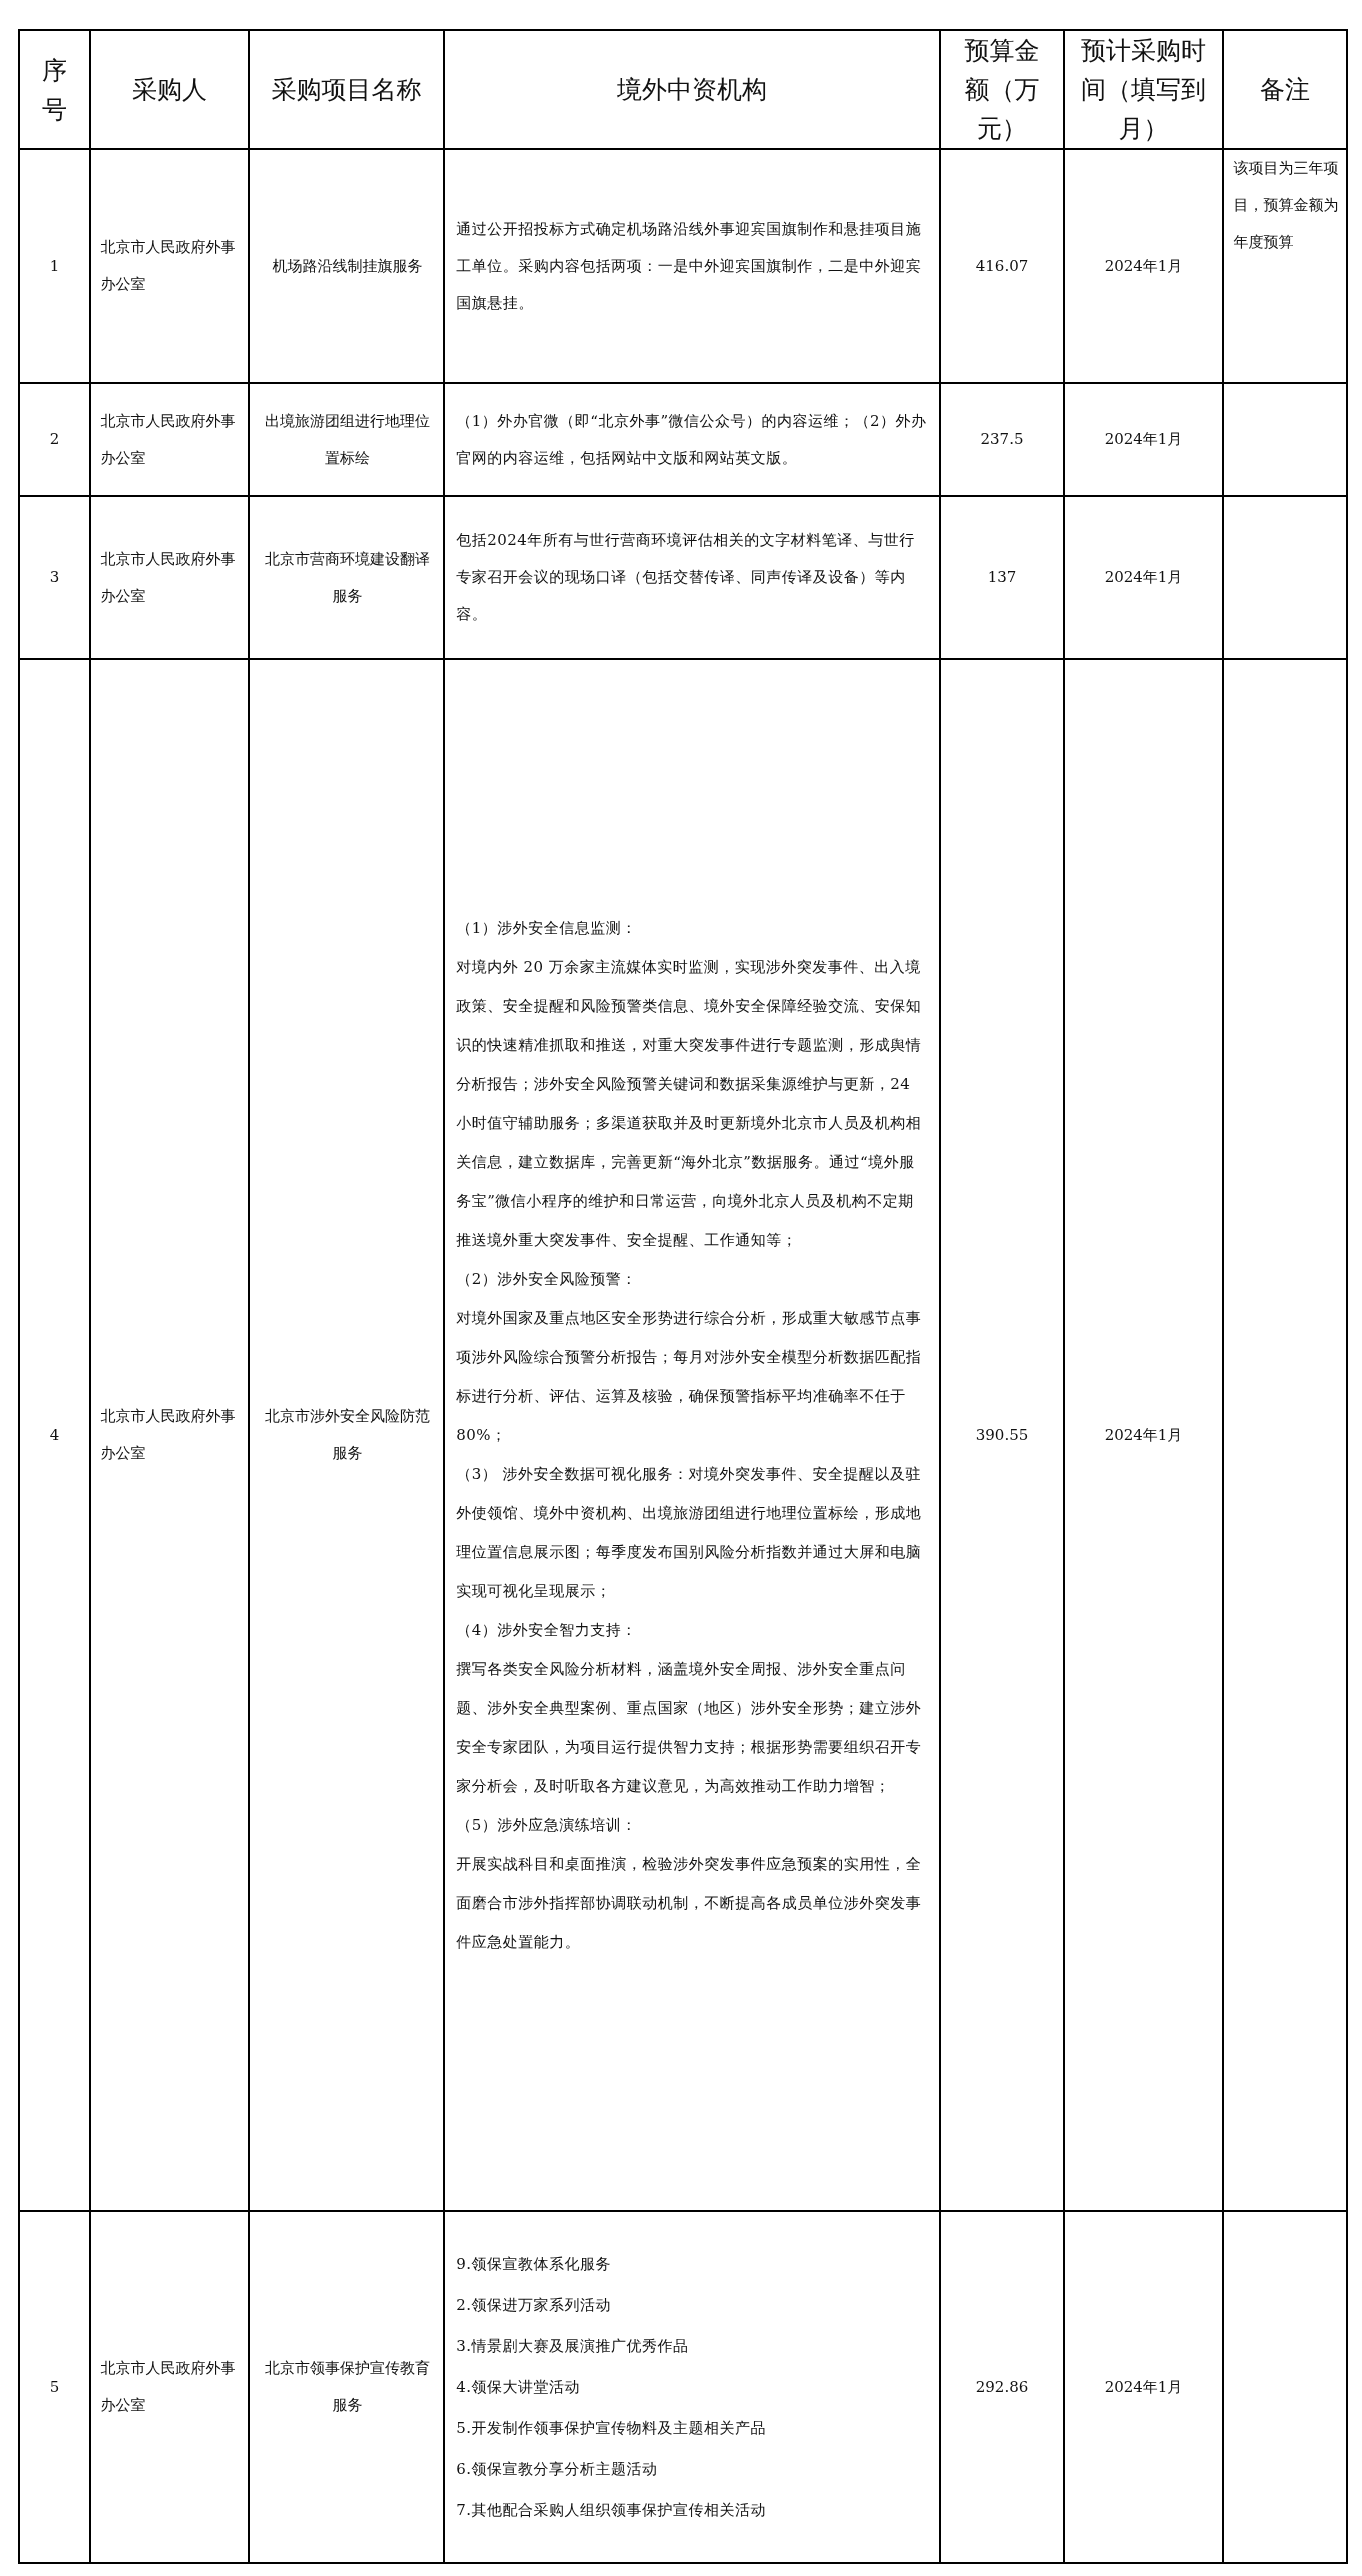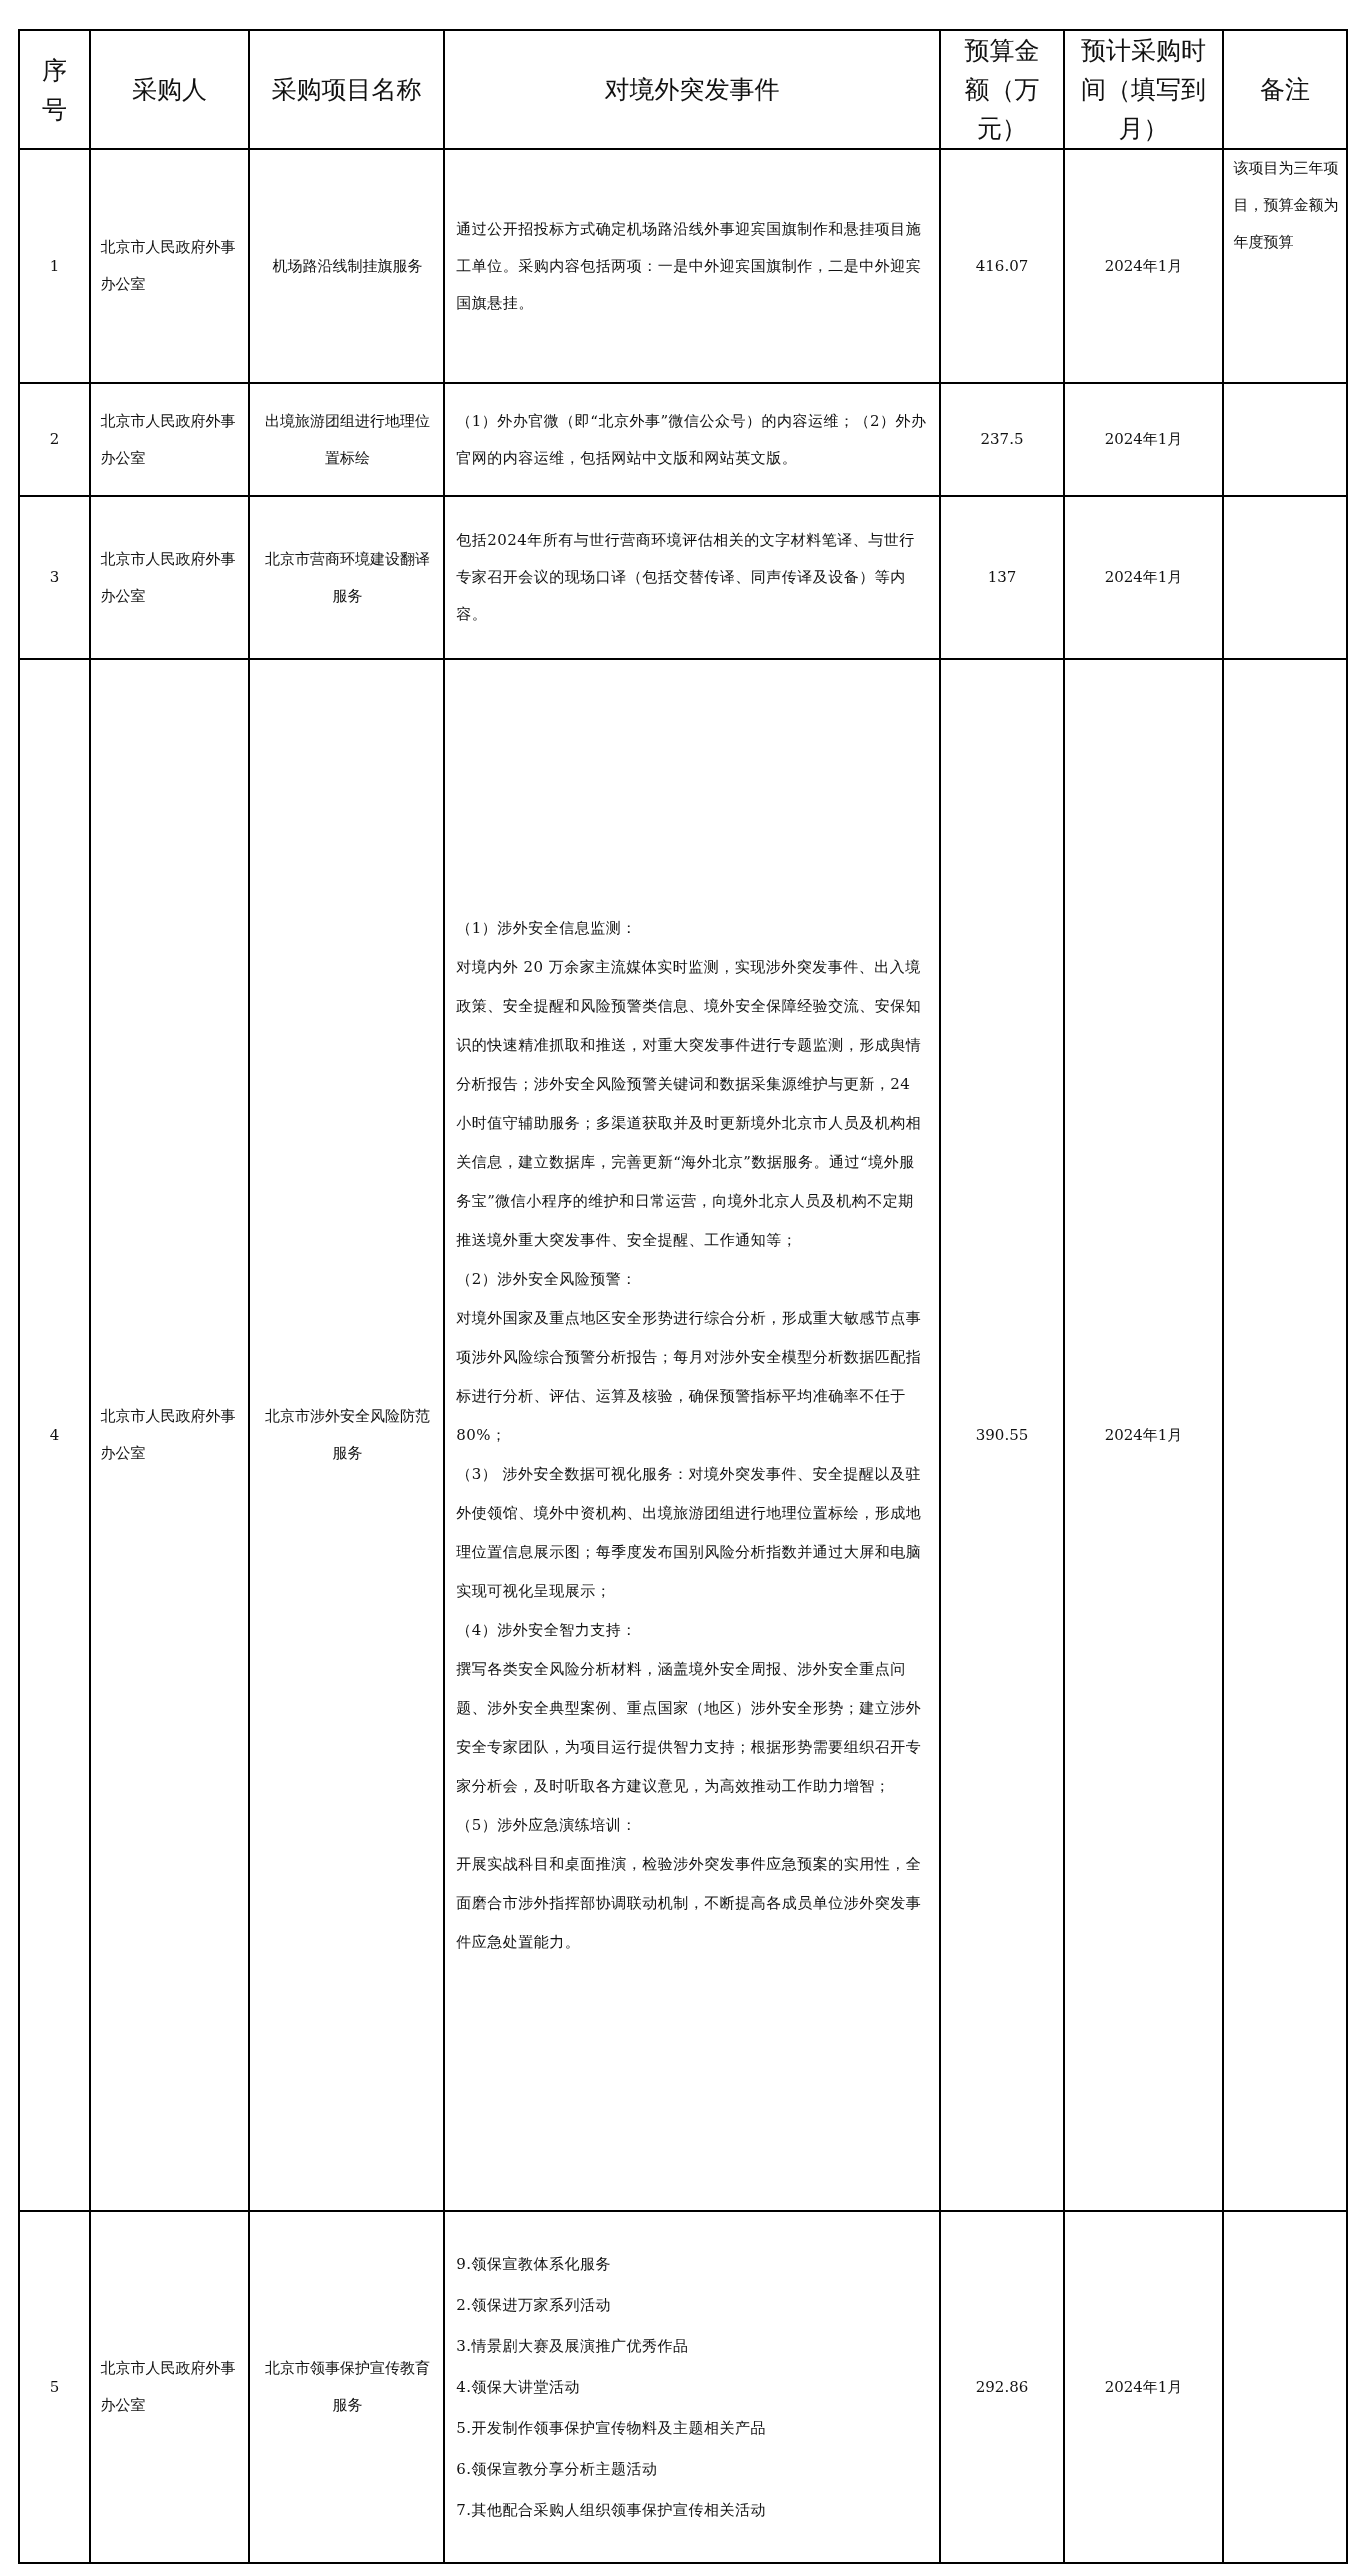--- a/index.html
+++ b/index.html
@@ -41,21 +41,21 @@
     <col style="width:496px">
     <col style="width:124px">
     <col style="width:159px">
     <col style="width:124px">
   </colgroup>
   <thead>
     <tr class="hdr">
       <th style="padding:0 17px;">序号</th>
       <th>采购人</th>
       <th>采购项目名称</th>
-      <th>对境外突发事件</th>
+      <th>境外中资机构</th>
       <th style="padding:0 13px;">预算金额（万元）</th>
       <th style="padding:0 9px;">预计采购时间（填写到月）</th>
       <th>备注</th>
     </tr>
   </thead>
   <tbody>
     <tr class="r1">
       <td class="c-no">1</td>
       <td class="c-buyer">北京市人民政府外事办公室</td>
       <td class="c-name">机场路沿线制挂旗服务</td>

